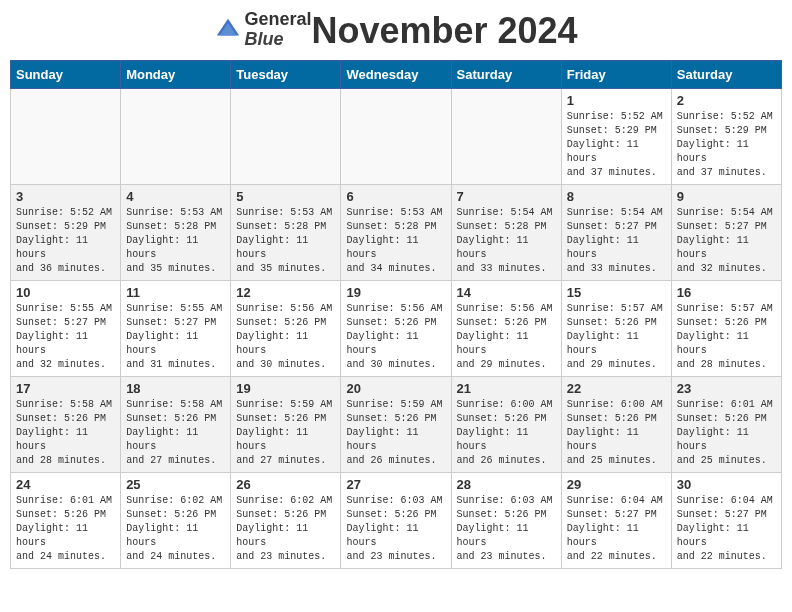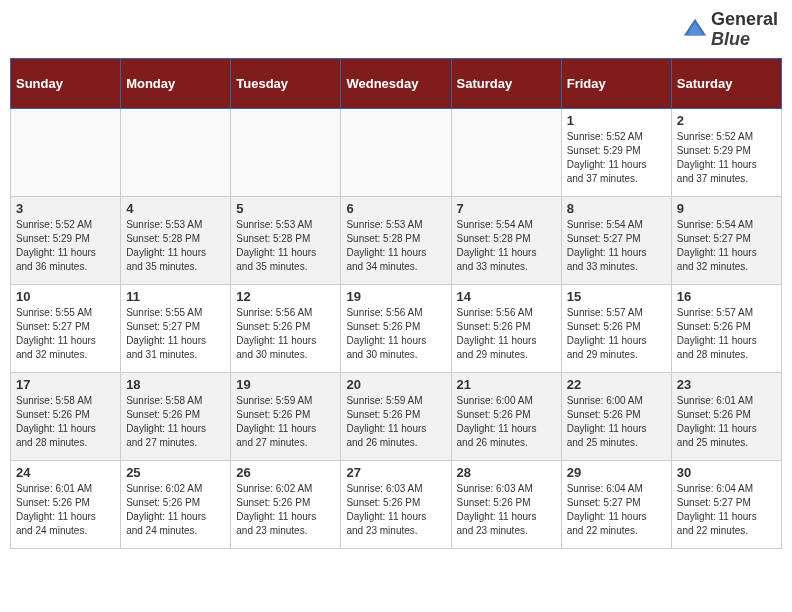--- a/index.html
+++ b/index.html
@@ -5,21 +5,21 @@
     * { box-sizing: border-box; margin: 0; padding: 0; }
     body {
       font-family: Arial, sans-serif;
       background: #fff;
       width: 792px;
       min-height: 612px;
       padding: 10px;
     }
     .header {
       display: flex;
-      justify-content: flex-end;
+      justify-content: center;
       align-items: flex-start;
       margin-bottom: 8px;
       padding: 0 4px;
     }
     .logo {
       display: flex;
       align-items: center;
       gap: 2px;
     }
     .logo-text {
@@ -46,24 +46,24 @@
     .location {
       font-size: 14px;
       color: #555;
     }
     .calendar {
       width: 100%;
       border-collapse: collapse;
       border: 1px solid #ccc;
     }
     .calendar th {
-      background: #7f1d1d;
+      background: #0369a1;
       color: #fff;
       text-align: left;
-      padding: 17px 5px;
+      padding: 6px 5px;
       font-size: 13px;
       font-weight: bold;
       border: 1px solid #3a5fa0;
     }
     .calendar td {
       vertical-align: top;
       width: 14.28%;
       border: 1px solid #ccc;
       padding: 4px 5px;
       font-size: 10.5px;
@@ -82,37 +82,39 @@
     }
     .day-number {
       font-size: 13px;
       font-weight: bold;
       margin-bottom: 2px;
     }
     .day-info {
       font-size: 10px;
       color: #333;
       line-height: 1.4;
+      font-family: Liberation Mono, monospace;
     }
   </style>
 </head>
 <body>
 
 <div class="header">
   <div class="logo">
     <svg class="logo-icon" viewBox="0 0 40 40">
       <polygon points="20,4 36,28 4,28" fill="#4472c4"></polygon>
       <polygon points="20,10 32,28 8,28" fill="#5a8fd4"></polygon>
     </svg>
     <div class="logo-text">
       <span>General</span>
       <span style="color:#404040;font-style:italic;">Blue</span>
     </div>
   </div>
   <div class="title-block">
+    <div class="month-title">November 2024</div>
   </div>
 </div>
 
 <table class="calendar">
   <thead>
     <tr>
     <th>Sunday</th>
         <th>Monday</th>
         <th>Tuesday</th>
         <th>Wednesday</th>

